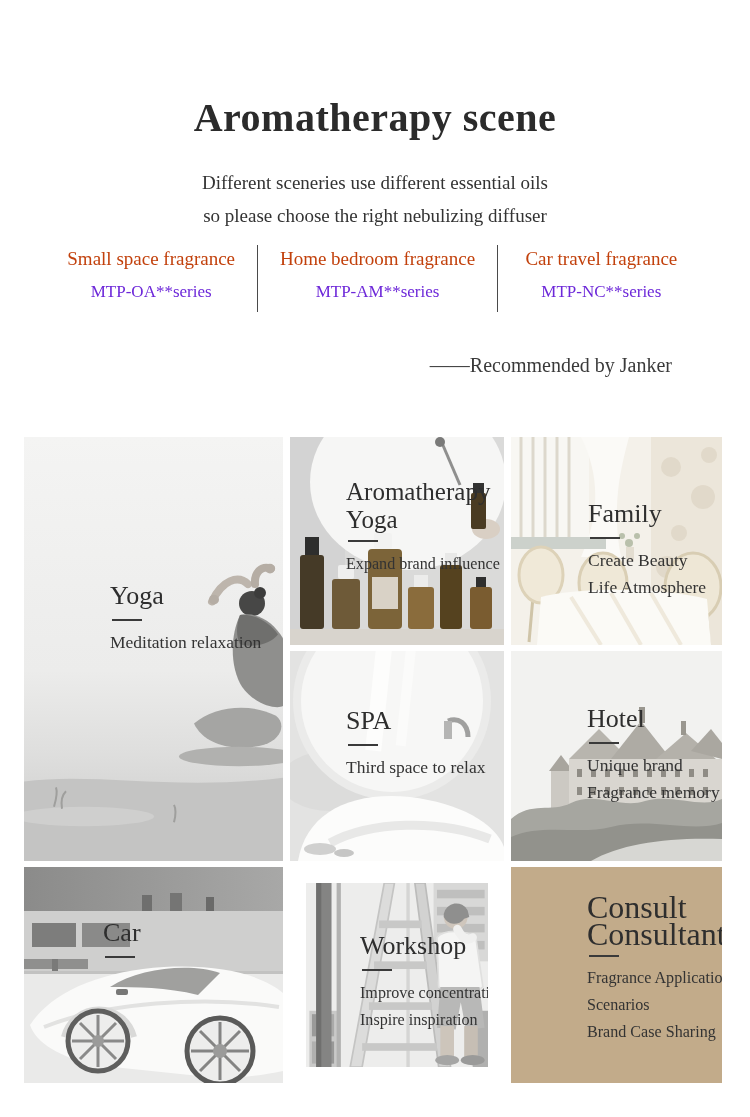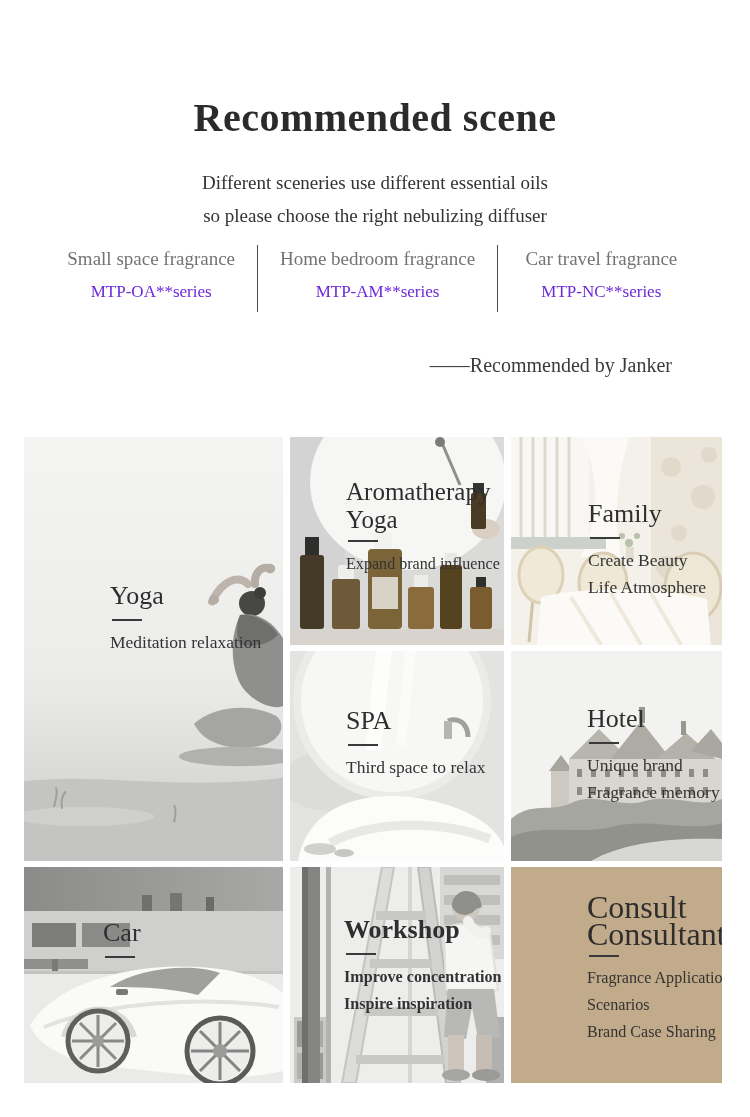--- a/index.html
+++ b/index.html
@@ -9,21 +9,21 @@
   
   .title{position:absolute;top:94px;left:0;width:100%;text-align:center;
          font-size:40px;font-weight:bold;color:#2b2b2b;letter-spacing:.5px;}
   .subtitle{position:absolute;top:166px;left:0;width:100%;text-align:center;
             font-size:19px;line-height:33px;color:#333;}
   .series-row{position:absolute;top:245px;left:45px;width:660px;display:flex;}
   .series-col{text-align:center;padding:3px 0 10px;}
   .series-col.c1{width:213px;}
   .series-col.c2{width:239px;border-left:1px solid #4a4a4a;border-right:1px solid #4a4a4a;}
   .series-col.c3{width:208px;}
-  .series-label{font-size:19px;color:#737373;}
+  .series-label{font-size:19px;color:#c2410c;}
   .series-name{font-size:17px;margin-top:12px;color:#6d28d9;}
   .recommend{position:absolute;top:354px;right:78px;font-size:20px;color:#3a3a3a;}
 
   
   .grid{position:absolute;top:437px;left:24px;width:698px;display:grid;
         grid-template-columns:259px 214px 211px;
         grid-template-rows:208px 210px 216px;
         column-gap:7px;row-gap:6px;}
   .card{position:relative;overflow:hidden;background:#f0f0ef;}
   .card svg{position:absolute;inset:0;width:100%;height:100%;display:block;}
@@ -55,21 +55,21 @@
   .workshop .cap{left:54px;top:47px;}
   .consult .cap{left:76px;top:27px;}
   .consult .cap-title{line-height:27px;font-size:32px;}
   .consult .cap-rule{margin:7px 0 7px 2px;}
 </style>
 </head>
 <body>
 
 <div class="page">
 
-  <div class="title">Recommended scene</div>
+  <div class="title">Aromatherapy scene</div>
 
   <div class="subtitle">
     <div>Different sceneries use different essential oils</div>
     <div>so please choose the right nebulizing diffuser</div>
   </div>
 
   <div class="series-row">
     <div class="series-col c1">
       <div class="series-label">Small space fragrance</div>
       <div class="series-name">MTP-OA**series</div>
@@ -324,21 +324,21 @@
         <circle cx="196" cy="184" r="7" fill="#9b9b9a"></circle>
       </svg>
       <figcaption class="cap">
         <div class="cap-title">
           <span class="t-line">Car</span>
         </div>
         <div class="cap-rule"></div>
       </figcaption>
     </figure>
 
-    <figure class="card workshop cond lh27" style="margin:0;font-weight:bold;">
+    <figure class="card workshop cond lh27" style="margin:16px;">
       <svg viewBox="0 0 214 216" preserveAspectRatio="none">
         <rect width="214" height="216" fill="#ededec"></rect>
         <rect x="150" y="0" width="64" height="92" fill="#d8d8d7"></rect>
         <g fill="#bfbfbe">
           <rect x="154" y="8" width="56" height="10"></rect>
             <rect x="154" y="28" width="56" height="10"></rect>
           <rect x="154" y="48" width="56" height="10"></rect>
             <rect x="154" y="68" width="56" height="10"></rect>
         </g>
         <line x1="120" y1="0" x2="120" y2="216" stroke="#d5d5d4" stroke-width="4"></line>

